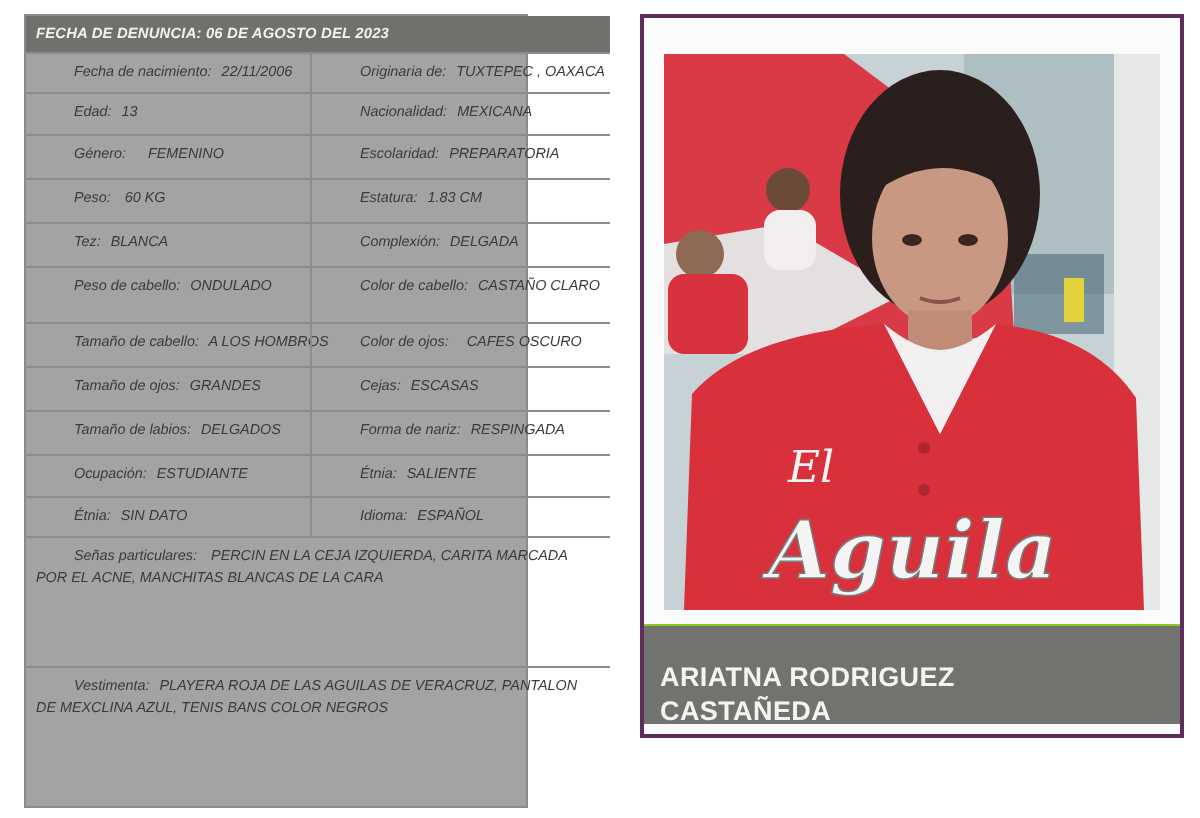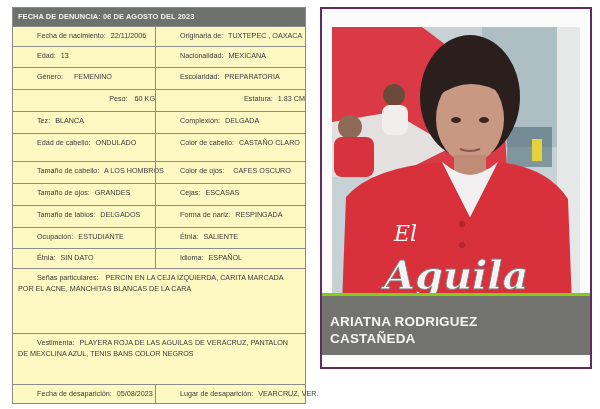--- a/index.html
+++ b/index.html
@@ -1,66 +1,66 @@
 <!DOCTYPE html>
 <html><head>
 <meta charset="utf-8">
 <style>
   html, body { margin:0; padding:0; }
   body { width:600px; height:409px; background:#ffffff; position:relative; overflow:hidden;
          font-family:"Liberation Sans", sans-serif; }
-  .sheet { position:absolute; left:12px; top:7px; width:294px; height:397px;
-           background:#fef9c3; border:1px solid #8a8a88; box-sizing:border-box; }
+  .sheet { position:absolute; left:12px; top:7px; width:252px; height:397px;
+           background:#a3a3a3; border:1px solid #8a8a88; box-sizing:border-box;font-style:italic; }
   .hdr { position:absolute; left:0; top:0; width:292px; height:18px; background:#6f716d;
          color:#f2f2ee; font-size:7.4px; font-weight:bold; line-height:18px; padding-left:5px;
          box-sizing:border-box; letter-spacing:0.1px; }
   .row { position:absolute; left:0; width:292px; border-top:1px solid #8c8c8a; box-sizing:border-box; }
   .cell { position:absolute; top:0; bottom:0; box-sizing:border-box; padding:4px 0 0 5px;
           font-size:7.2px; color:#3a3a3a; white-space:nowrap; }
   .cell.l { left:0; width:142px; }
   .cell.r { left:142px; right:0; border-left:1px solid #8c8c8a; }
   .cell.full { left:0; right:0; white-space:normal; line-height:10.5px; padding-right:8px; }
   .lbl { margin-right:3px;padding-left:19px; }
 
   .frame { position:absolute; left:320px; top:7px; width:272px; height:362px;
            border:2px solid #5e2d5c; box-sizing:border-box; background:#fbfbfb; }
   .photo { position:absolute; left:10px; top:18px; width:248px; height:278px; overflow:hidden;
            background:#15803d; }
-  .namebox { position:absolute; left:0; top:284px; width:268px; height:62px; background:#72726e;
-             border-top:3px solid #84cc16; box-sizing:border-box; padding:17px 0 0 8px; }
+  .namebox { position:absolute; left:0; top:303px; width:268px; height:50px; background:#72726e;
+             border-top:1px solid #84cc16; box-sizing:border-box; padding:17px 0 0 8px; }
   .name { color:#f5f5f0; font-weight:bold; font-size:13.5px; line-height:17px; letter-spacing:0.2px; }
 </style>
 </head>
 <body>
 
 <div class="sheet">
   <div class="hdr">FECHA DE DENUNCIA: 06  DE AGOSTO DEL 2023</div>
 
   <div class="row" style="top:18px;height:20px;">
     <div class="cell l"><span class="lbl">Fecha de nacimiento:</span> <span>22/11/2006</span></div>
     <div class="cell r"><span class="lbl">Originaria de:</span> <span>TUXTEPEC , OAXACA</span></div>
   </div>
   <div class="row" style="top:38px;height:21px;">
     <div class="cell l"><span class="lbl">Edad:</span> <span>13</span></div>
     <div class="cell r"><span class="lbl">Nacionalidad:</span> <span>MEXICANA</span></div>
   </div>
   <div class="row" style="top:59px;height:22px;">
     <div class="cell l"><span class="lbl">Género:</span>&nbsp;&nbsp;&nbsp; <span>FEMENINO</span></div>
     <div class="cell r"><span class="lbl">Escolaridad:</span> <span>PREPARATORIA</span></div>
   </div>
-  <div class="row" style="top:81px;height:22px;text-align:right;">
+  <div class="row" style="top:81px;height:22px;">
     <div class="cell l"><span class="lbl">Peso:</span>&nbsp; <span>60 KG</span></div>
     <div class="cell r"><span class="lbl">Estatura:</span> <span>1.83 CM</span></div>
   </div>
   <div class="row" style="top:103px;height:22px;">
     <div class="cell l"><span class="lbl">Tez:</span> <span>BLANCA</span></div>
     <div class="cell r"><span class="lbl">Complexión:</span> <span>DELGADA</span></div>
   </div>
   <div class="row" style="top:125px;height:28px;">
-    <div class="cell l"><span class="lbl">Edad de cabello:</span> <span>ONDULADO</span></div>
+    <div class="cell l"><span class="lbl">Peso de cabello:</span> <span>ONDULADO</span></div>
     <div class="cell r"><span class="lbl">Color de cabello:</span> <span>CASTAÑO CLARO</span></div>
   </div>
   <div class="row" style="top:153px;height:22px;">
     <div class="cell l"><span class="lbl">Tamaño de cabello:</span> <span>A LOS HOMBROS</span></div>
     <div class="cell r"><span class="lbl">Color de ojos:</span>&nbsp;&nbsp; <span>CAFES OSCURO</span></div>
   </div>
   <div class="row" style="top:175px;height:22px;">
     <div class="cell r"><span class="lbl">Cejas:</span> <span>ESCASAS</span></div>
     <div class="cell l"><span class="lbl">Tamaño de ojos:</span> <span>GRANDES</span></div>
   </div>
@@ -74,24 +74,20 @@
   </div>
   <div class="row" style="top:240px;height:20px;">
     <div class="cell l"><span class="lbl">Étnia:</span> <span>SIN DATO</span></div>
     <div class="cell r"><span class="lbl">Idioma:</span> <span>ESPAÑOL</span></div>
   </div>
   <div class="row" style="top:260px;height:65px;">
     <div class="cell full"><span class="lbl">Señas particulares:</span>&nbsp; <span>PERCIN EN LA CEJA IZQUIERDA, CARITA MARCADA POR EL ACNE,   MANCHITAS BLANCAS DE LA CARA</span></div>
   </div>
   <div class="row" style="top:325px;height:51px;">
     <div class="cell full"><span class="lbl">Vestimenta:</span> <span>PLAYERA ROJA  DE LAS AGUILAS DE VERACRUZ, PANTALON DE MEXCLINA AZUL, TENIS BANS COLOR NEGROS</span></div>
-  </div>
-  <div class="row" style="top:376px;height:20px;">
-    <div class="cell l"><span class="lbl">Fecha de desaparición:</span> <span>05/08/2023</span></div>
-    <div class="cell r"><span class="lbl">Lugar de desaparición:</span> <span>VEARCRUZ, VER.</span></div>
   </div>
 </div>
 
 <div class="frame">
   <div class="photo">
     <svg width="248" height="278" viewBox="0 0 248 278" xmlns="http://www.w3.org/2000/svg">
 
       <rect x="0" y="0" width="248" height="278" fill="#c6d2d5"></rect>
       <rect x="150" y="0" width="98" height="120" fill="#aebfc4"></rect>
       <rect x="225" y="0" width="23" height="278" fill="#e6e8e8"></rect>

